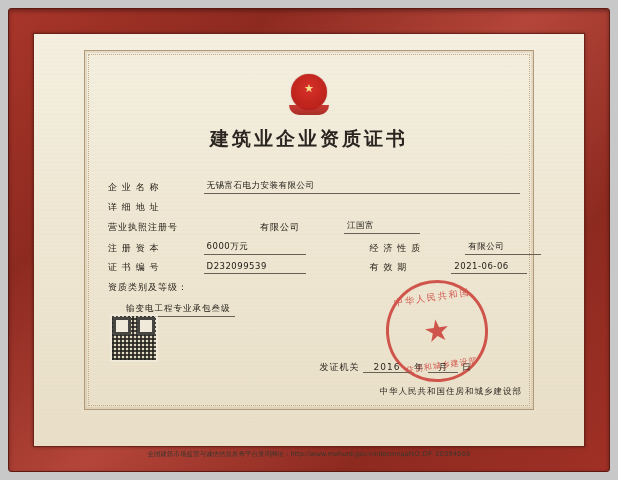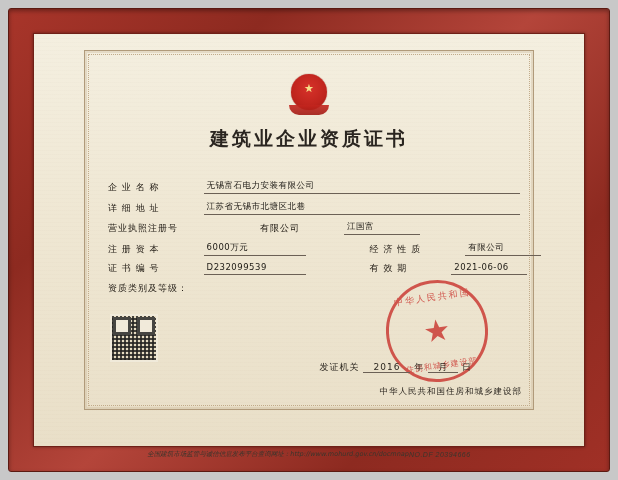--- a/index.html
+++ b/index.html
@@ -138,22 +138,22 @@
     white-space:nowrap;
   }
   .issue .u{border-bottom:1px solid #6b6055;padding:0 10px;}
   .issuer{
     position:absolute;right:62px;bottom:48px;
     font-family:"DejaVu Sans", sans-serif;font-size:8.5px;color:#2c2720;letter-spacing:1px;
   }
   
   .footer{
     position:absolute;left:0;right:0;bottom:12px;
-    display:flex;justify-content:center;align-items:center;
-    font-family:"DejaVu Sans", sans-serif;font-size:6.5px;color:#3a352c;font-style:italic;
+    display:flex;justify-content:center;align-items:flex-start;
+    font-family:"DejaVu Sans", sans-serif;font-size:6.5px;color:#3a352c;
   }
   .footer .no{letter-spacing:.5px;font-family:"Liberation Sans",sans-serif;font-size:7px;}
 </style>
 </head>
 <body>
 
 <div class="frame">
   <div class="frame-inner">
     <div class="paper">
       <div class="border-deco"></div>
@@ -168,21 +168,20 @@
 
       <div class="fields">
 
         <div class="row">
           <span class="lbl">企 业 名 称</span>
           <span class="val grow">无锡富石电力安装有限公司</span>
         </div>
 
         <div class="row">
           <span class="lbl">详 细 地 址</span>
-          <span class="val grow">江苏省无锡市北塘区北巷</span>
         </div>
 
         <div class="row two">
           <span class="lbl">营业执照注册号</span>
           <span class="gap"></span>
           <span class="lbl">有限公司</span>
           <span class="val w3">江国富</span>
         </div>
 
         <div class="row two">
@@ -197,20 +196,23 @@
           <span class="lbl">证 书 编 号</span>
           <span class="val w2">D232099539</span>
           <span class="gap"></span>
           <span class="lbl">有 效 期</span>
           <span class="val w3">2021-06-06</span>
         </div>
 
         <div class="row">
           <span class="lbl">资质类别及等级：</span>
         </div>
+        <div>
+          <span class="scope-box">输变电工程专业承包叁级</span>
+        </div>
       </div>
 
       <div class="qr"></div>
 
       <div class="seal">
         <div class="s-top">中华人民共和国</div>
         <div class="s-star">★</div>
         <div class="s-bot">住房和城乡建设部</div>
       </div>
 

